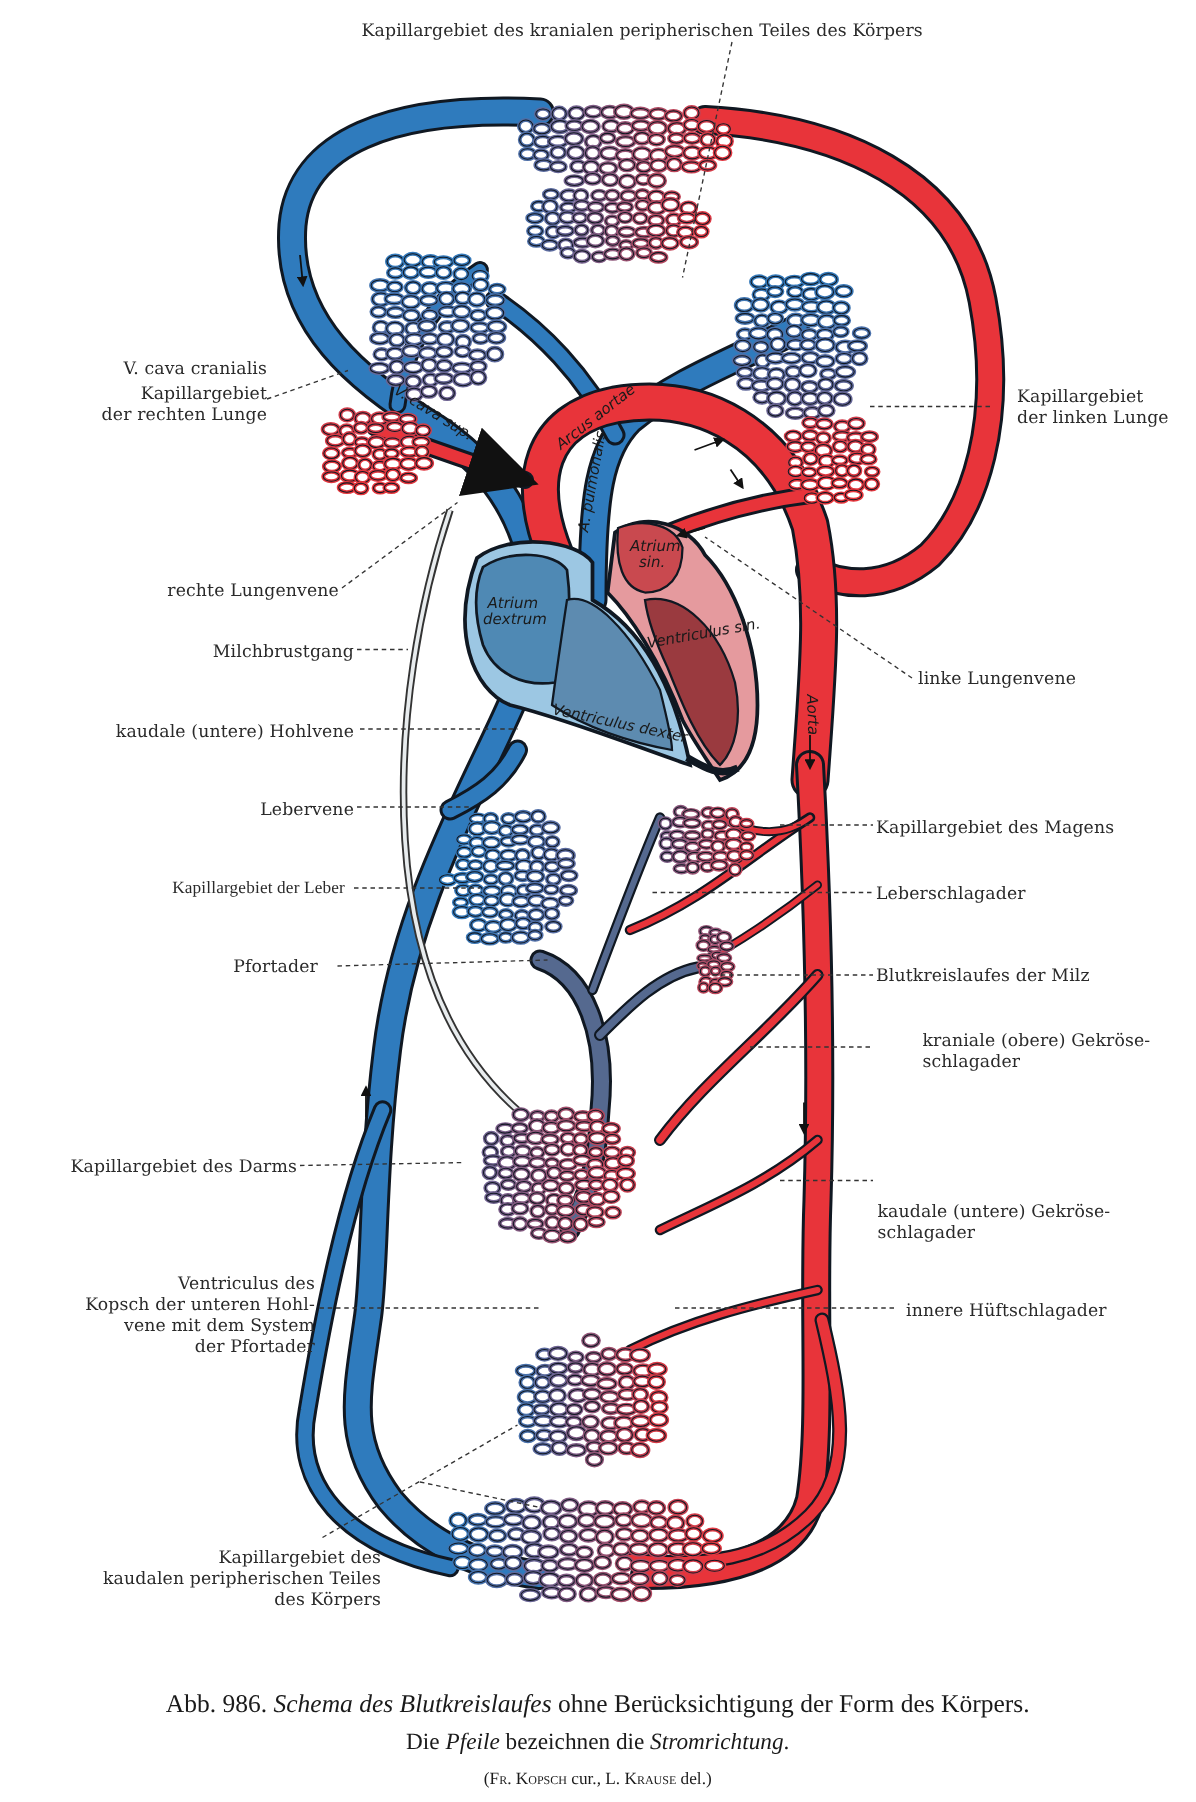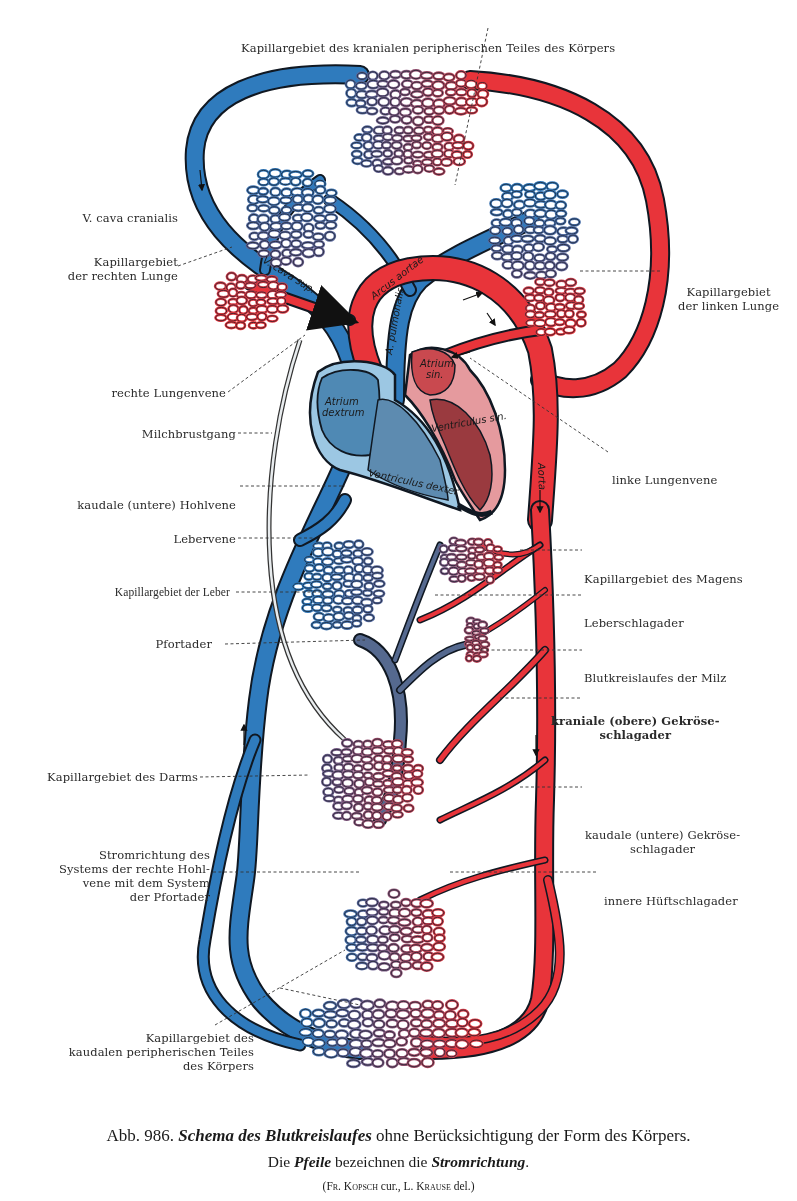--- a/index.html
+++ b/index.html
@@ -1,27 +1,27 @@
 <!DOCTYPE html>
 <html><head>
 <meta charset="utf-8">
 <style>
   html, body { margin: 0; padding: 0; background: #ffffff; }
   body { width: 797px; height: 1201px; position: relative; overflow: hidden;
          font-family: "DejaVu Serif", "Liberation Serif", serif; color: #222; }
   #art { position: absolute; left: 0; top: 0; width: 797px; height: 1201px; }
   .lbl { position: absolute; font-size: 11.5px; line-height: 14px; white-space: nowrap; color: #2a2a2a; letter-spacing: 0.1px; }
   .lbl.r { text-align: right; }
-  .lbl.l { text-align: center; margin-top: 28px; }
+  .lbl.l { text-align: left; }
   .multi span { display: block; }
   .caption { position: absolute; left: 0; width: 797px; text-align: center; font-family: "Liberation Serif", "DejaVu Serif", serif; color: #1a1a1a; }
   .cap1 { top: 1126px; font-size: 17px; }
   .cap2 { top: 1153px; font-size: 15.5px; }
   .cap3 { top: 1180px; font-size: 11.5px; }
-  .cap1 i, .cap2 i { font-style: italic; font-weight: bold; }
+  .cap1 i, .cap2 i { font-style: italic; }
   .sc { font-variant: small-caps; }
   .vess-lbl { font-family: "DejaVu Sans", sans-serif; font-size: 10px; fill: #1a1a1a; font-style: italic; }
 </style>
 </head>
 <body>
 
 <svg id="art" viewBox="0 0 797 1201" xmlns="http://www.w3.org/2000/svg">
   <defs>
     <marker id="arr" viewBox="0 0 10 10" refX="8" refY="5" markerWidth="6" markerHeight="6" orient="auto">
       <path d="M0,0 L10,5 L0,10 z" fill="#111"></path>
@@ -1659,53 +1659,53 @@
     <line x1="520" y1="787" x2="582" y2="787"></line>
     <line x1="213" y1="872" x2="360" y2="872"></line>
     <line x1="450" y1="872" x2="596" y2="872"></line>
     <line x1="215" y1="1025" x2="345" y2="950"></line>
     <line x1="280" y1="988" x2="360" y2="1005"></line>
   </g>
 </svg>
 
 <div class="lbl l" style="left:241px;top:13px;">Kapillargebiet des kranialen peripherischen  Teiles des Körpers</div>
 
-<div class="lbl r" style="left:60px;top:211px;width:118px;">V. cava cranialis</div>
+<div class="lbl r" style="left:60px;top:238px;width:118px;">V. cava cranialis</div>
 <div class="lbl r multi" style="left:40px;top:255px;width:138px;">
   <span>Kapillargebiet</span>
   <span>der rechten Lunge</span>
 </div>
 <div class="lbl l multi" style="left:678px;top:257px;">
   <span>Kapillargebiet</span>
   <span>der linken Lunge</span>
 </div>
 
 <div class="lbl r" style="left:40px;top:386px;width:186px;">rechte Lungenvene</div>
 <div class="lbl r" style="left:40px;top:427px;width:196px;">Milchbrustgang</div>
-<div class="lbl r" style="left:20px;top:480px;width:216px;margin-top:18px;">kaudale (untere) Hohlvene</div>
+<div class="lbl r" style="left:20px;top:480px;width:216px;">kaudale (untere) Hohlvene</div>
 <div class="lbl l" style="left:612px;top:445px;">linke Lungenvene</div>
 
 <div class="lbl r" style="left:40px;top:532px;width:196px;">Lebervene</div>
 <div class="lbl l" style="left:584px;top:544px;">Kapillargebiet des Magens</div>
 <div class="lbl r" style="left:16px;top:585px;width:214px;font-family:Liberation Serif, serif;">Kapillargebiet der Leber</div>
 <div class="lbl l" style="left:584px;top:588px;">Leberschlagader</div>
 <div class="lbl r" style="left:40px;top:637px;width:172px;">Pfortader</div>
 <div class="lbl l" style="left:584px;top:643px;">Blutkreislaufes der Milz</div>
-<div class="lbl l multi" style="left:551px;top:686px;font-weight:bold;">
+<div class="lbl l multi" style="left:615px;top:686px;">
   <span>kraniale (obere) Gekröse-</span>
   <span>schlagader</span>
 </div>
 <div class="lbl r" style="left:10px;top:770px;width:188px;">Kapillargebiet des Darms</div>
 <div class="lbl l multi" style="left:585px;top:800px;">
   <span>kaudale (untere) Gekröse-</span>
   <span>schlagader</span>
 </div>
 <div class="lbl r multi" style="left:20px;top:848px;width:190px;">
-  <span>Stromrichtung des</span>
-  <span>Systems der rechte Hohl-</span>
+  <span>Ventriculus des</span>
+  <span>Kopsch der unteren Hohl-</span>
   <span>vene mit dem System</span>
   <span>der Pfortader</span>
 </div>
 <div class="lbl l" style="left:604px;top:866px;">innere Hüftschlagader</div>
 <div class="lbl r multi" style="left:40px;top:1031px;width:214px;">
   <span>Kapillargebiet des</span>
   <span>kaudalen peripherischen Teiles</span>
   <span>des Körpers</span>
 </div>
 

